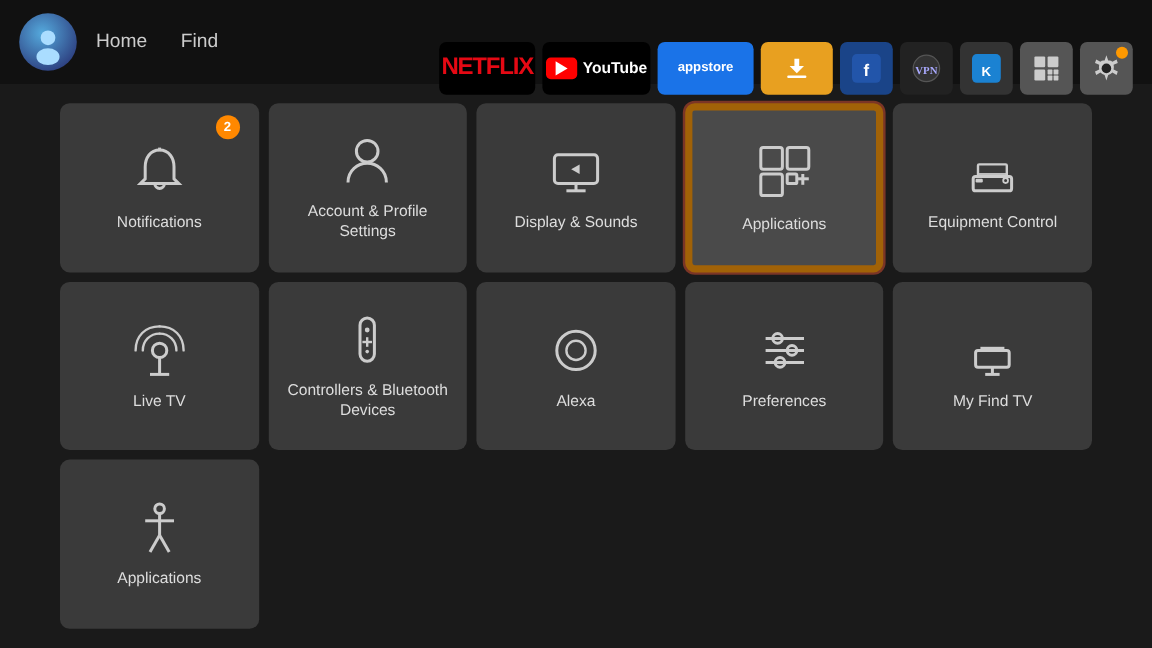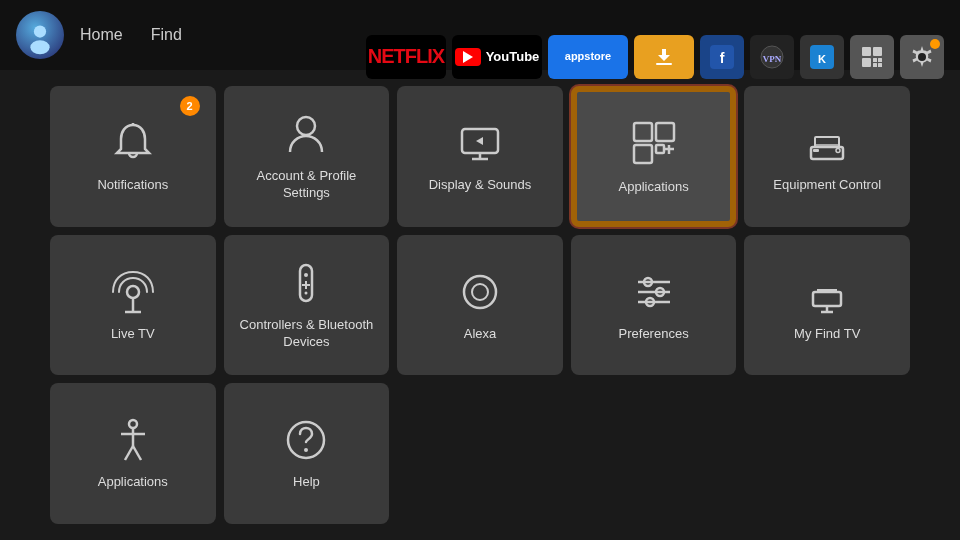--- a/index.html
+++ b/index.html
@@ -403,22 +403,14 @@
     <svg class="tile-icon" width="48" height="48" viewBox="0 0 48 48">
       <circle cx="24" cy="8" r="4" fill="none" stroke="#ccc" stroke-width="2.5"></circle>
       <line x1="24" y1="12" x2="24" y2="30" stroke="#ccc" stroke-width="2.5"></line>
       <line x1="12" y1="18" x2="36" y2="18" stroke="#ccc" stroke-width="2.5"></line>
       <line x1="24" y1="30" x2="16" y2="44" stroke="#ccc" stroke-width="2.5"></line>
       <line x1="24" y1="30" x2="32" y2="44" stroke="#ccc" stroke-width="2.5"></line>
     </svg>
     <span class="tile-label">Applications</span>
   </div>
 
-  <div class="tile">
-    <svg class="tile-icon" width="48" height="48" viewBox="0 0 48 48">
-      <circle cx="24" cy="24" r="18" fill="none" stroke="#ccc" stroke-width="2.5"></circle>
-      <path d="M18 18 C18 14 21 12 24 12 C27 12 30 14 30 18 C30 22 24 24 24 26" fill="none" stroke="#ccc" stroke-width="2.5" stroke-linecap="round"></path>
-      <circle cx="24" cy="34" r="2" fill="#ccc"></circle>
-    </svg>
-    <span class="tile-label">Help</span>
-  </div>
 
 </div>
 
 </body></html>

